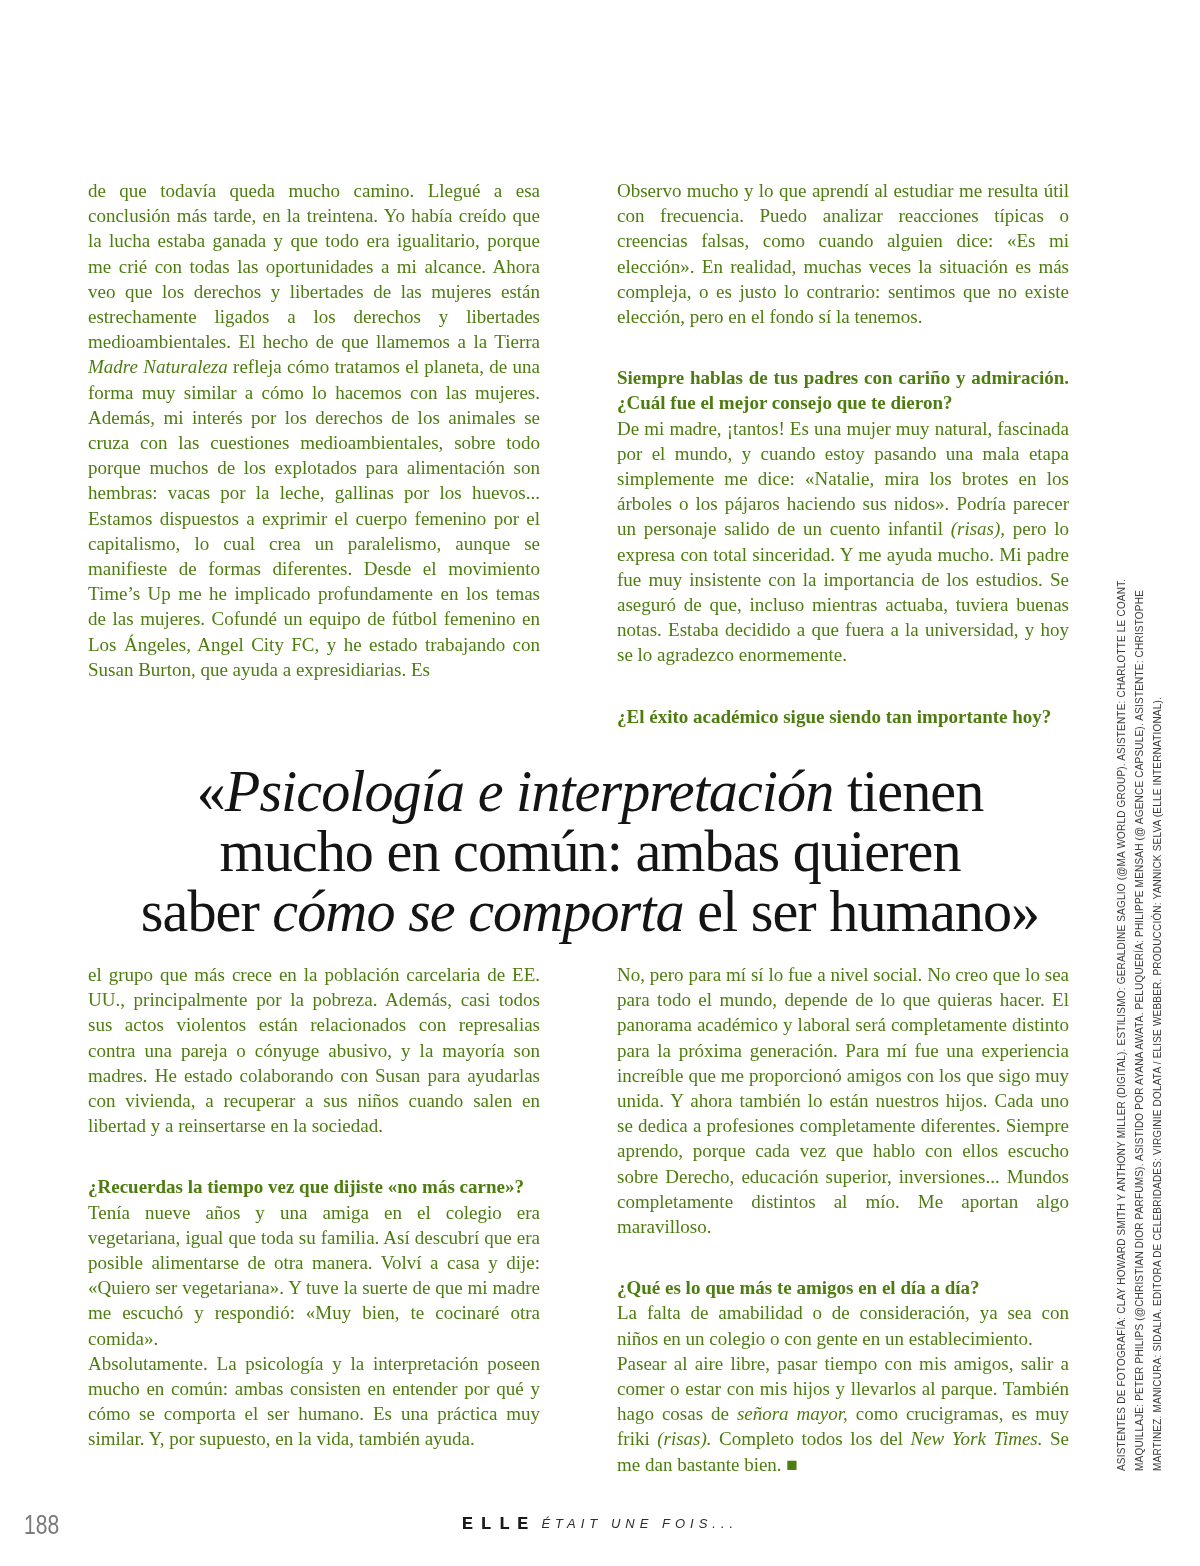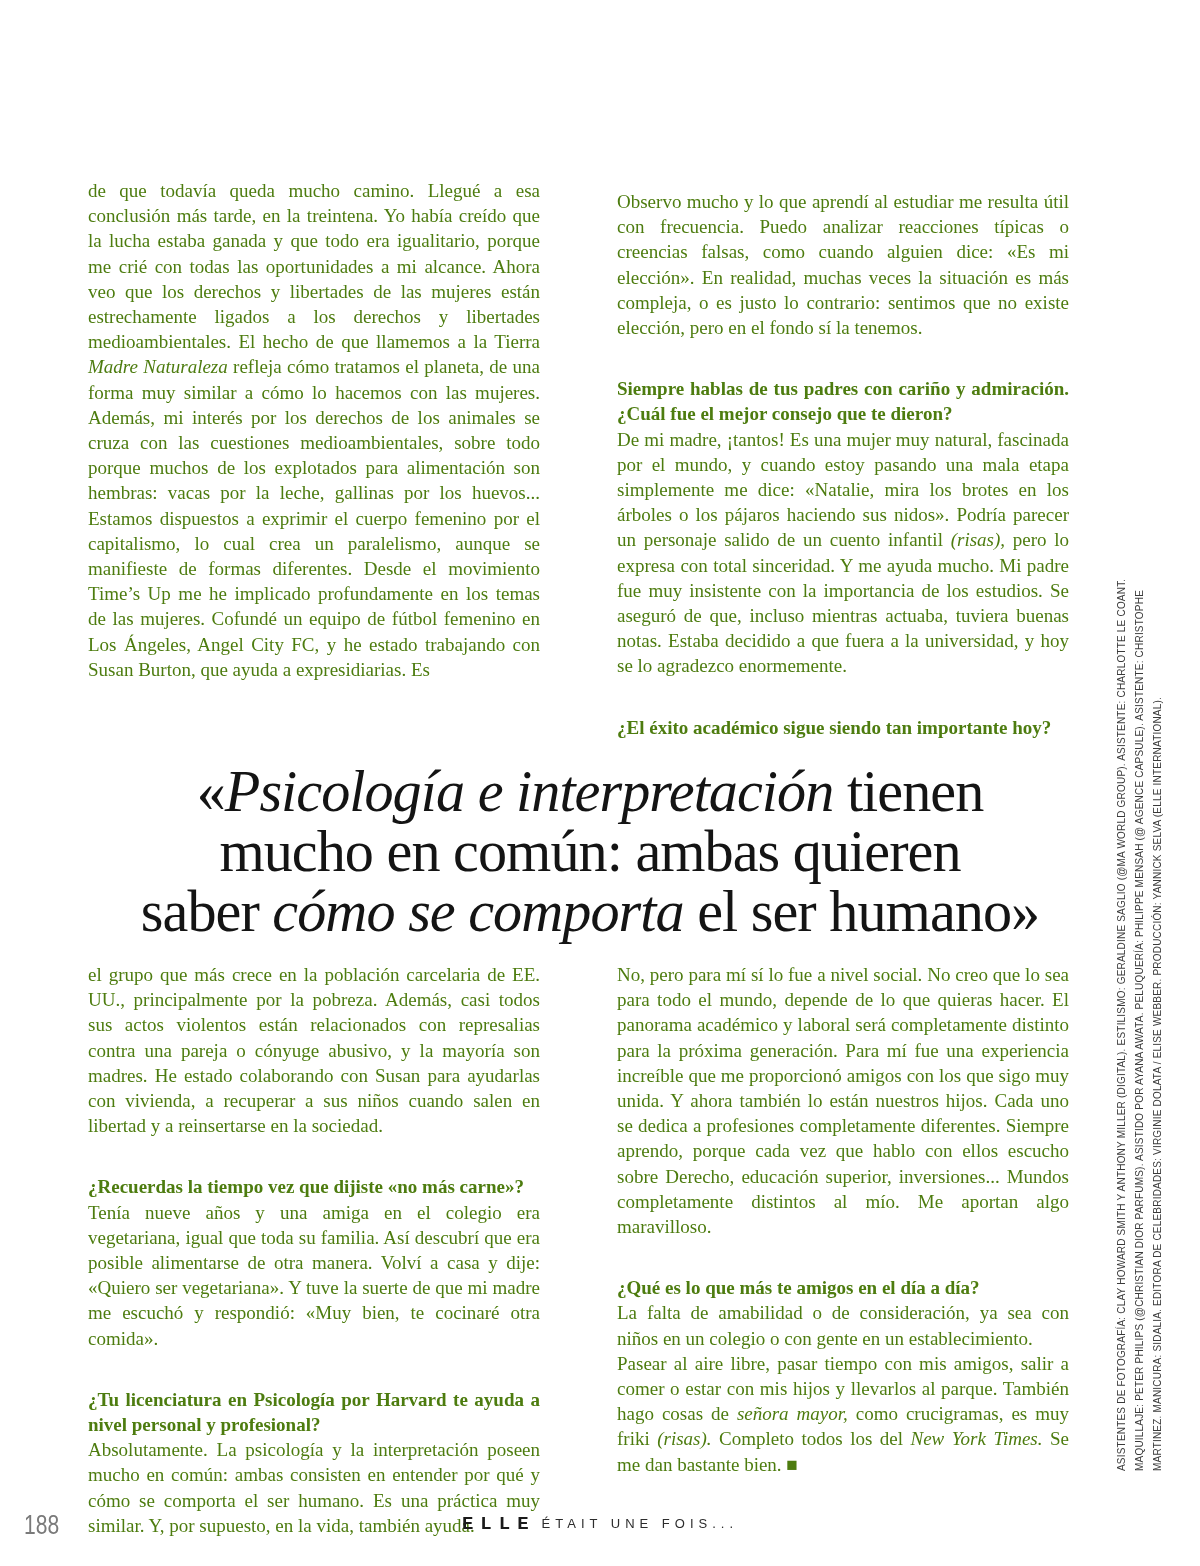--- a/index.html
+++ b/index.html
@@ -21,21 +21,21 @@
     line-height: 25.2px;
     color: #4d7c0f;
     hyphens: auto;
     -webkit-hyphens: auto;
   }
   .col p { margin: 0; }
   .col .question { font-weight: 700; margin-top: 36px; }
   .italic { font-style: italic; }
 
   #col-top-left    { left: 88px;  top: 178px; }
-  #col-top-right   { left: 617px; top: 189px; }
+  #col-top-right   { left: 617px; top: 178px; }
   #col-bottom-left { left: 88px;  top: 962px; }
   #col-bottom-right{ left: 617px; top: 962px; }
 
   
   .pull-quote {
     position: absolute;
     left: 55px; right: 75px; top: 716px;
     text-align: center;
     font-family: "Liberation Serif", serif;
     font-size: 60px;
@@ -84,20 +84,21 @@
     letter-spacing: 7px;
     color: #1a1a1a;
     vertical-align: -1px;
   }
   .tagline {
     font-family: "Liberation Sans", sans-serif;
     font-size: 13px;
     letter-spacing: 5px;
     color: #2c2c2c;
     margin-left: 6px;
+    font-style: italic;
   }
 </style>
 </head>
 <body>
 
 <div class="page">
 
   <div class="col" id="col-top-left">
       <p class="body-p"><span>de que todavía queda mucho camino. Llegué a esa conclusión más tarde, en la treintena. Yo había creído que la lucha estaba ganada y que todo era igualitario, porque me crié con todas las oportunidades a mi alcance. Ahora veo que los derechos y libertades de las mujeres están estrechamente ligados a los derechos y libertades medioambientales. El hecho de que llamemos a la Tierra </span><span class="italic">Madre Naturaleza</span><span> refleja cómo tratamos el planeta, de una forma muy similar a cómo lo hacemos con las mujeres. Además, mi interés por los derechos de los animales se cruza con las cuestiones medioambientales, sobre todo porque muchos de los explotados para alimentación son hembras: vacas por la leche, gallinas por los huevos... Estamos dispuestos a exprimir el cuerpo femenino por el capitalismo, lo cual crea un paralelismo, aunque se manifieste de formas diferentes. Desde el movimiento Time’s Up me he implicado profundamente en los temas de las mujeres. Cofundé un equipo de fútbol femenino en Los Ángeles, Angel City FC, y he estado trabajando con Susan Burton, que ayuda a expresidiarias. Es</span></p>
     </div>
@@ -112,21 +113,20 @@
   <div class="pull-quote">
       <div class="pq-line"><span>«</span><span class="italic">Psicología e interpretación</span><span> tienen</span></div>
       <div class="pq-line"><span>mucho en común: ambas quieren</span></div>
       <div class="pq-line"><span>saber </span><span class="italic">cómo se comporta</span><span> el ser humano»</span></div>
     </div>
 
   <div class="col" id="col-bottom-left">
       <p class="body-p"><span>el grupo que más crece en la población carcelaria de EE. UU., principalmente por la pobreza. Además, casi todos sus actos violentos están relacionados con represalias contra una pareja o cónyuge abusivo, y la mayoría son madres. He estado colaborando con Susan para ayudarlas con vivienda, a recuperar a sus niños cuando salen en libertad y a reinsertarse en la sociedad.</span></p>
       <p class="question"><span>¿Recuerdas la tiempo vez que dijiste «no más carne»?</span></p>
       <p class="body-p"><span>Tenía nueve años y una amiga en el colegio era vegetariana, igual que toda su familia. Así descubrí que era posible alimentarse de otra manera. Volví a casa y dije: «Quiero ser vegetariana». Y tuve la suerte de que mi madre me escuchó y respondió: «Muy bien, te cocinaré otra comida».</span></p>
-      <p class="question"><span>¿Tu licenciatura en Psicología por Harvard te ayuda a nivel personal y profesional?</span></p>
       <p class="body-p"><span>Absolutamente. La psicología y la interpretación poseen mucho en común: ambas consisten en entender por qué y cómo se comporta el ser humano. Es una práctica muy similar. Y, por supuesto, en la vida, también ayuda.</span></p>
     </div>
 
   <div class="col" id="col-bottom-right">
       <p class="body-p"><span>No, pero para mí sí lo fue a nivel social. No creo que lo sea para todo el mundo, depende de lo que quieras hacer. El panorama académico y laboral será completamente distinto para la próxima generación. Para mí fue una experiencia increíble que me proporcionó amigos con los que sigo muy unida. Y ahora también lo están nuestros hijos. Cada uno se dedica a profesiones completamente diferentes. Siempre aprendo, porque cada vez que hablo con ellos escucho sobre Derecho, educación superior, inversiones... Mundos completamente distintos al mío. Me aportan algo maravilloso.</span></p>
       <p class="question"><span>¿Qué es lo que más te amigos en el día a día?</span></p>
       <p class="body-p"><span>La falta de amabilidad o de consideración, ya sea con niños en un colegio o con gente en un establecimiento.</span></p>
       <p class="body-p"><span>Pasear al aire libre, pasar tiempo con mis amigos, salir a comer o estar con mis hijos y llevarlos al parque. También hago cosas de </span><span class="italic">señora mayor,</span><span> como crucigramas, es muy friki </span><span class="italic">(risas).</span><span> Completo todos los del </span><span class="italic">New York Times.</span><span> Se me dan bastante bien. ■</span></p>
     </div>
 

